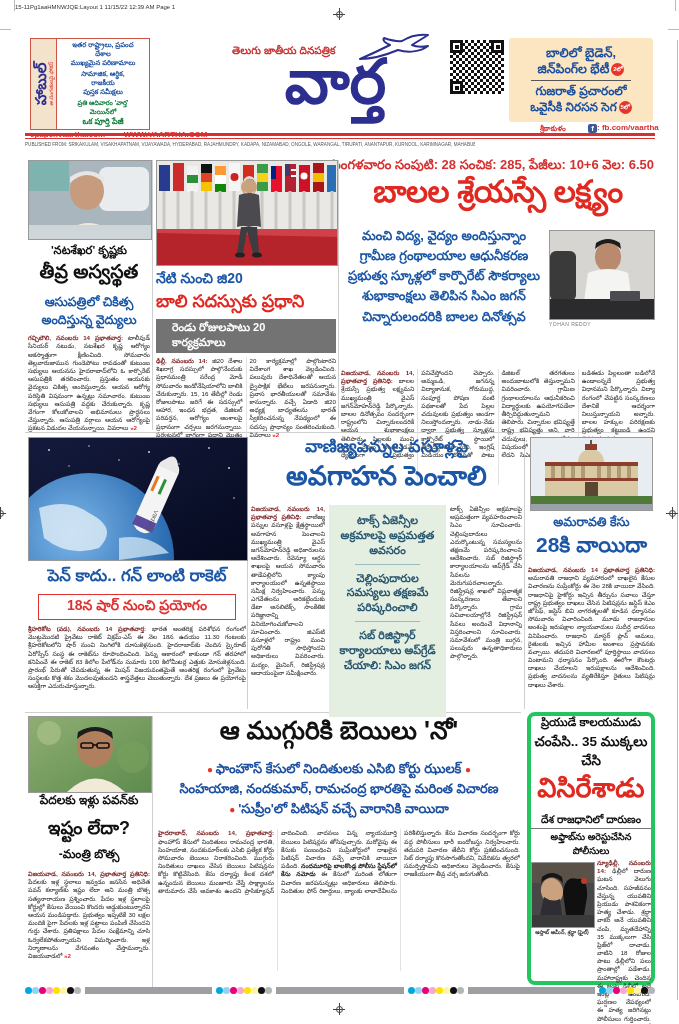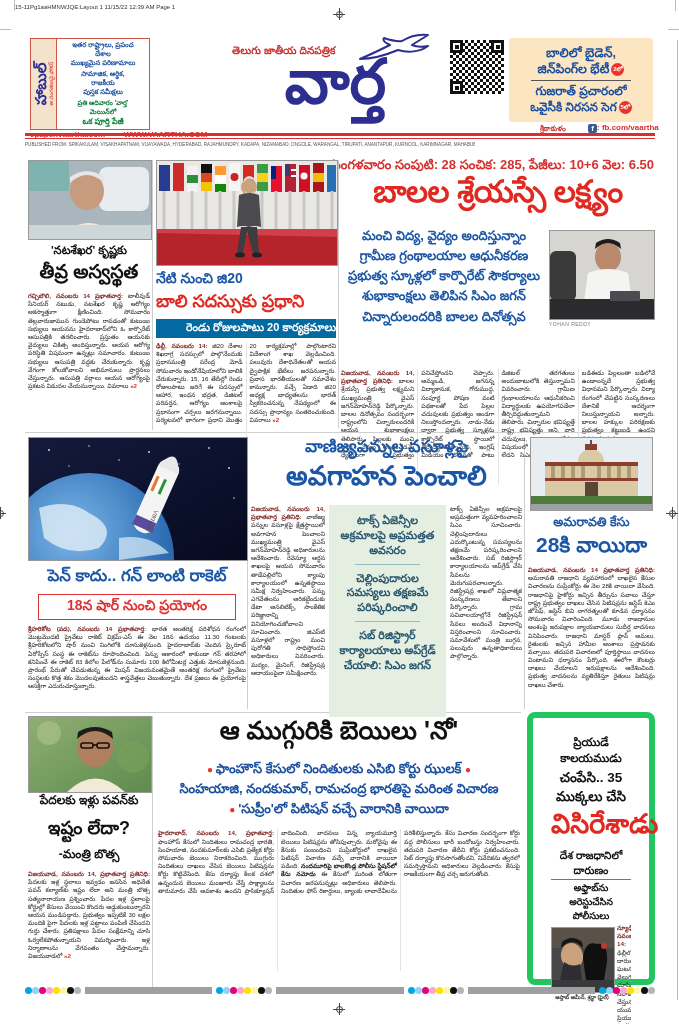--- a/index.html
+++ b/index.html
@@ -139,20 +139,24 @@
       <rect width="122" height="78" fill="#a9b6bd"></rect>
       <rect x="70" y="6" width="50" height="44" rx="8" fill="#e8ecee"></rect>
       <rect x="0" y="0" width="40" height="30" fill="#7fb3b0"></rect>
       <ellipse cx="58" cy="30" rx="17" ry="19" fill="#c79b7e"></ellipse>
       <path d="M41 22 Q58 6 75 22 L75 16 Q58 4 41 16 Z" fill="#e6e6e6"></path>
       <path d="M30 78 Q58 46 92 78 Z" fill="#efe9dd"></path>
       <rect x="0" y="64" width="122" height="14" fill="#cfd6d9"></rect>
     </svg>
     <div class="black-h center" style="font-size:11.5px;margin-top:4px;">'నటశేఖర' కృష్ణకు</div>
     <div class="black-h center" style="font-size:19px;margin-top:1px;">తీవ్ర అస్వస్థత</div>
+    <div class="blue-h center" style="font-size:12.5px;margin-top:6px;line-height:1.45;">
+      <div>ఆసుపత్రిలో చికిత్స</div>
+      <div>అందిస్తున్న వైద్యులు</div>
+    </div>
     <div class="tiny clip" style="margin-top:5px;height:102px;">
       <span class="dl">గచ్చిబౌలి, నవంబరు 14 ప్రభాతవార్త:</span>
       <span>టాలీవుడ్ సీనియర్ నటుడు, నటశేఖర కృష్ణ ఆరోగ్యం అకస్మాత్తుగా క్షీణించింది. సోమవారం తెల్లవారుజామున గుండెపోటు రావడంతో కుటుంబ సభ్యులు ఆయనను హైదరాబాద్‌లోని ఓ కార్పొరేట్ ఆసుపత్రికి తరలించారు. ప్రస్తుతం ఆయనకు వైద్యులు చికిత్స అందిస్తున్నారు. ఆయన ఆరోగ్య పరిస్థితి విషమంగా ఉన్నట్లు సమాచారం. కుటుంబ సభ్యులు ఆసుపత్రి వద్దకు చేరుకున్నారు. కృష్ణ వేగంగా కోలుకోవాలని అభిమానులు ప్రార్థనలు చేస్తున్నారు. ఆసుపత్రి వర్గాలు ఆయన ఆరోగ్యంపై ప్రకటన విడుదల చేయనున్నాయి. వివరాలు</span>
       <span class="cont">»2</span>
     </div>
   </div>
 
   <div class="abs" style="left:156px;top:160px;width:180px;">
     <svg width="180" height="104" style="display:block;border:1px solid #999;">
       <rect width="180" height="104" fill="#e9e8e4"></rect>
@@ -206,21 +210,21 @@
         <path d="M86 22 Q92 14 99 21 L98 18 Q92 12 87 18 Z" fill="#ddd"></path>
         <path d="M88 30 Q92 36 97 30 L96 34 Q92 37 89 34 Z" fill="#eee"></path>
         <path d="M82 34 Q92 30 102 34 L104 66 Q98 64 92 66 Q86 64 80 66 Z" fill="#4a4a4f"></path>
         <path d="M84 66 L80 92 L86 92 L90 70 L96 92 L102 92 L100 66 Z" fill="#3c3c41"></path>
         <ellipse cx="83" cy="94" rx="5" ry="2.5" fill="#222"></ellipse>
         <ellipse cx="100" cy="94" rx="5" ry="2.5" fill="#222"></ellipse>
       </g>
     </svg>
     <div class="blue-h" style="font-size:14px;margin-top:4px;">నేటి నుంచి జి20</div>
     <div class="red-h" style="font-size:17.5px;margin-top:1px;">బాలి సదస్సుకు ప్రధాని</div>
-    <div style="margin-top:4px;background:#0369a1;color:#fff;font-weight:bold;font-size:11px;text-align:right;padding:2px 0;">రెండు రోజులపాటు 20 కార్యక్రమాలు</div>
+    <div style="margin-top:4px;background:#737373;color:#fff;font-weight:bold;font-size:11px;text-align:left;padding:2px 16px;">రెండు రోజులపాటు 20 కార్యక్రమాలు</div>
     <div class="tiny cols2 clip" style="margin-top:4px;height:104px;">
       <span class="dl">ఢిల్లీ, నవంబరు 14:</span>
       <span>జి20 దేశాల శిఖరాగ్ర సదస్సులో పాల్గొనేందుకు ప్రధానమంత్రి నరేంద్ర మోడీ సోమవారం ఇండోనేషియాలోని బాలికి చేరుకున్నారు. 15, 16 తేదీల్లో రెండు రోజులపాటు జరిగే ఈ సదస్సులో ఆహార, ఇంధన భద్రత, డిజిటల్ పరివర్తన, ఆరోగ్యం అంశాలపై ప్రధానంగా చర్చలు జరగనున్నాయి. పర్యటనలో భాగంగా ప్రధాని మొత్తం 20 కార్యక్రమాల్లో పాల్గొంటారని విదేశాంగ శాఖ వెల్లడించింది. పలువురు దేశాధినేతలతో ఆయన ద్వైపాక్షిక భేటీలు జరపనున్నారు. ప్రవాస భారతీయులతో సమావేశం కానున్నారు. వచ్చే ఏడాది జి20 అధ్యక్ష బాధ్యతలను భారత్ స్వీకరించనున్న నేపథ్యంలో ఈ సదస్సు ప్రాధాన్యం సంతరించుకుంది. వివరాలు</span>
       <span class="cont">»2</span>
     </div>
   </div>
 
   <div class="abs" style="left:341px;top:174px;width:314px;">
     <div class="red-h center" style="font-size:31px;letter-spacing:-0.5px;">బాలల శ్రేయస్సే లక్ష్యం</div>
     <div class="abs blue-h" style="left:0;top:52px;width:206px;text-align:center;font-size:13px;line-height:1.55;">
@@ -383,21 +387,21 @@
       <span class="bullet">'సుప్రీం'లో పిటిషన్ వచ్చే వారానికి వాయిదా</span>
     </div>
     <div class="tiny cols3 clip" style="margin-top:10px;height:142px;">
       <span class="dl">హైదరాబాద్, నవంబరు 14, ప్రభాతవార్త:</span>
       <span>ఫాంహౌస్ కేసులో నిందితులు రామచంద్ర భారతి, సింహయాజి, నందకుమార్‌లకు ఎసిబి ప్రత్యేక కోర్టు సోమవారం బెయిలు నిరాకరించింది. ముగ్గురు నిందితులు దాఖలు చేసిన బెయిలు పిటిషన్లను కోర్టు కొట్టివేసింది. కేసు దర్యాప్తు కీలక దశలో ఉన్నందున బెయిలు మంజూరు చేస్తే సాక్ష్యాలను తారుమారు చేసే అవకాశం ఉందని ప్రాసిక్యూషన్ వాదించింది. వాదనలు విన్న న్యాయమూర్తి బెయిలు పిటిషన్లను తోసిపుచ్చారు. మరోవైపు ఈ కేసుకు సంబంధించి సుప్రీంకోర్టులో దాఖలైన పిటిషన్ విచారణ వచ్చే వారానికి వాయిదా పడింది. </span>
       <span style="font-weight:bold;color:#111;">నందమూరిపై బాలకొండ్ల పోలీసు స్టేషన్‌లో కేసు నమోదు</span>
       <span> ఈ కేసులో మరింత లోతుగా విచారణ జరపనున్నట్లు అధికారులు తెలిపారు. నిందితుల ఫోన్ రికార్డులు, బ్యాంకు లావాదేవీలను పరిశీలిస్తున్నారు. కేసు విచారణ సందర్భంగా కోర్టు వద్ద పోలీసులు భారీ బందోబస్తు నిర్వహించారు. తదుపరి విచారణ తేదీని కోర్టు ప్రకటించనుంది. సిట్ దర్యాప్తు కొనసాగుతోందని, నివేదికను త్వరలో సమర్పిస్తామని అధికారులు వెల్లడించారు. కేసుపై రాజకీయంగా తీవ్ర చర్చ జరుగుతోంది.</span>
     </div>
   </div>
 
-  <div class="abs" style="left:527px;top:712px;width:128px;height:273px;border:6px solid #22c55e;border-radius:8px;box-sizing:border-box;padding:18px;">
+  <div class="abs" style="left:527px;top:712px;width:128px;height:273px;border:4px solid #22c55e;border-radius:8px;box-sizing:border-box;padding:0;">
     <div class="black-h center" style="font-size:11.5px;">ప్రియుడే కాలయముడు</div>
     <div class="black-h center" style="font-size:13.5px;margin-top:2px;">చంపేసి.. 35 ముక్కలు చేసి</div>
     <div class="red-h center" style="font-size:27px;margin-top:1px;">విసిరేశాడు</div>
     <div class="black-h center" style="font-size:10.5px;margin-top:3px;">దేశ రాజధానిలో దారుణం</div>
     <div class="black-h center" style="font-size:9.5px;margin-top:0;border-top:1px solid #777;padding-top:2px;">అఫ్తాబ్‌ను అరెస్టుచేసిన పోలీసులు</div>
     <figure style="float:left;width:62px;margin:3px 4px 1px 0;">
       <svg width="62" height="64" style="display:block;border:1px solid #999;">
         <rect width="62" height="64" fill="#474747"></rect>
         <rect x="0" y="0" width="62" height="20" fill="#5a5148"></rect>
         <ellipse cx="20" cy="28" rx="11" ry="13" fill="#caa27e" transform="rotate(-12 20 28)"></ellipse>

